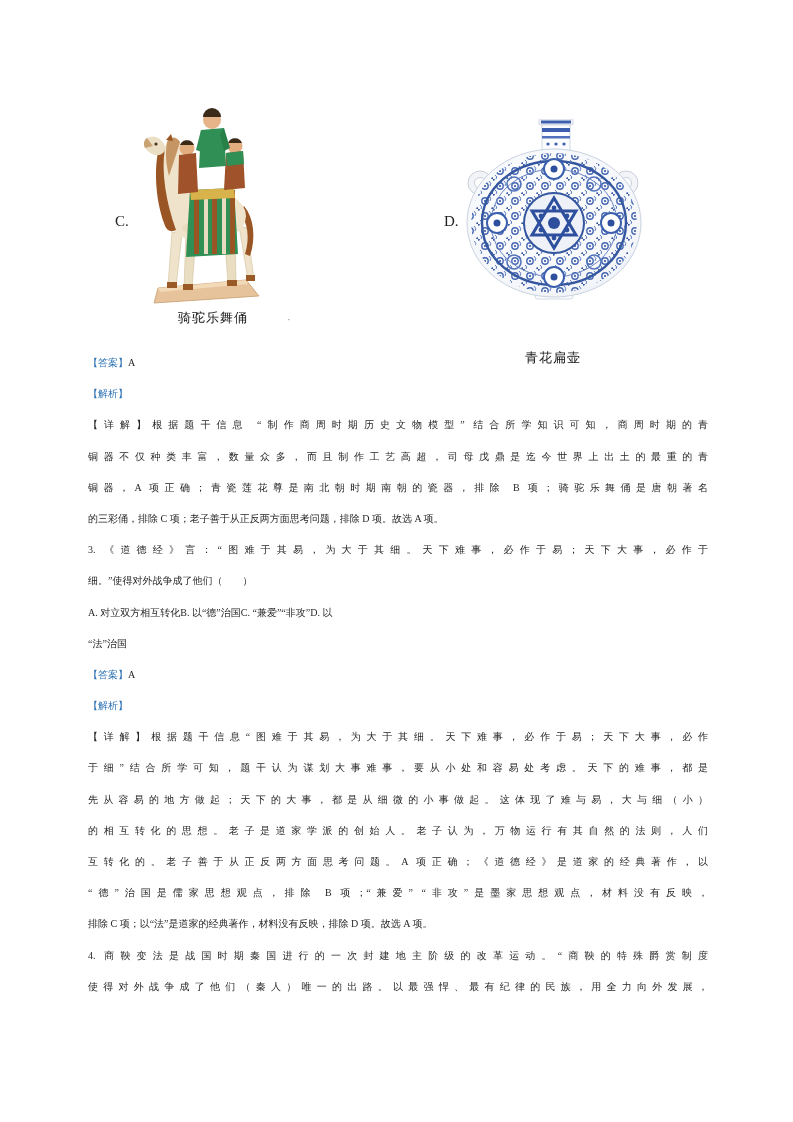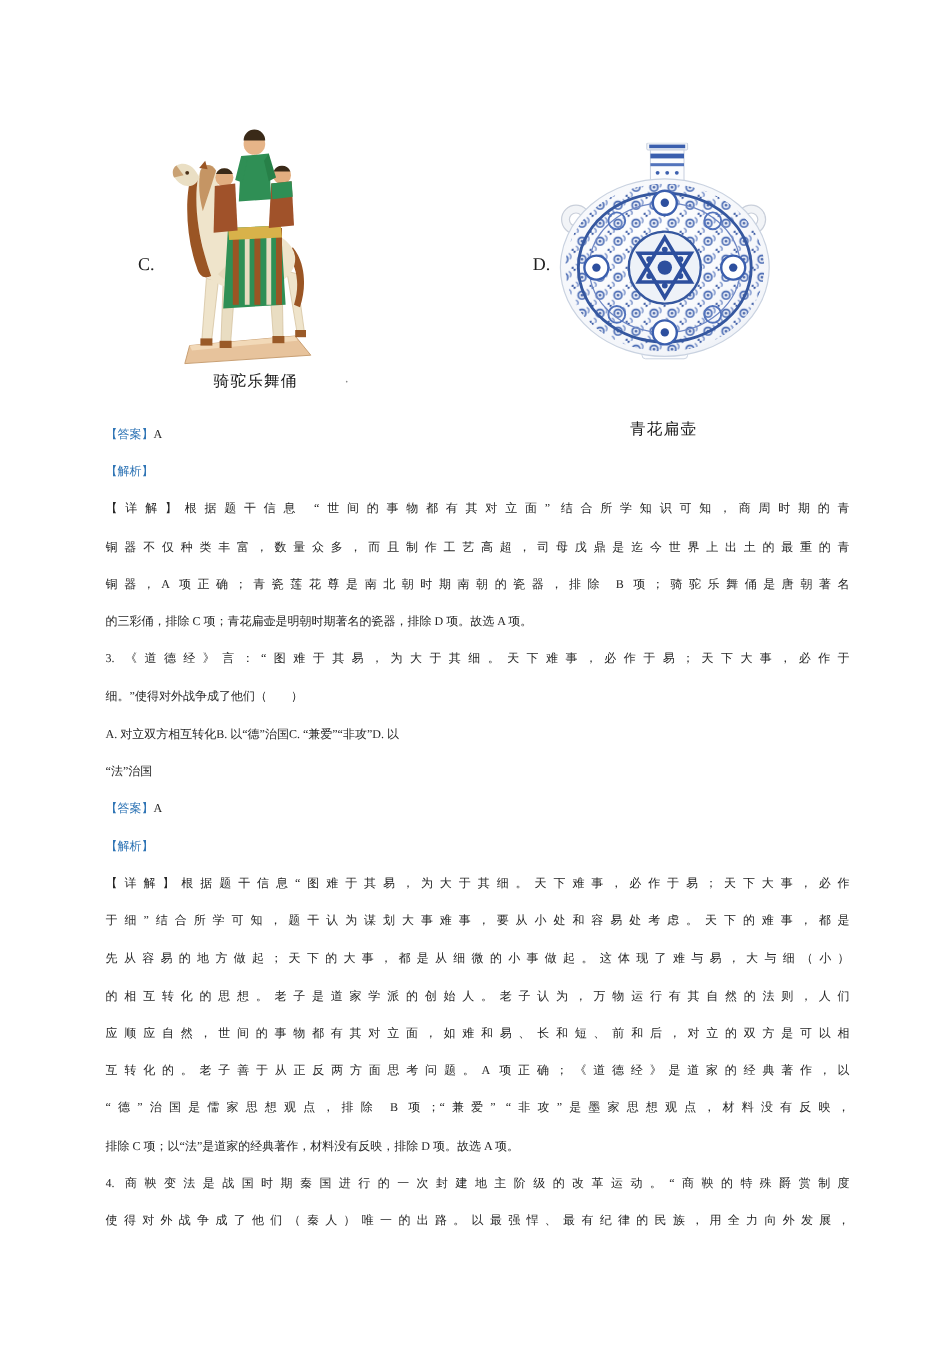--- a/index.html
+++ b/index.html
@@ -160,24 +160,24 @@
 
   <span class="fig-caption" style="left:490px;top:309px;width:126px;margin-top:40px;">青花扁壶</span>
 
   <div class="textblock">
 
     <div class="line">
       <span class="blue">【答案】</span><span>A</span>
     </div>
     <div class="line blue">【解析】</div>
 
-    <div class="line j">【详解】根据题干信息 “世间的事物都有其对立面” 结合所学知识可知，商周时期的青</div>
+    <div class="line j">【详解】根据题干信息 “制作商周时期历史文物模型” 结合所学知识可知，商周时期的青</div>
     <div class="line j">铜器不仅种类丰富，数量众多，而且制作工艺高超，司母戊鼎是迄今世界上出土的最重的青</div>
     <div class="line j">铜器，A 项正确；青瓷莲花尊是南北朝时期南朝的瓷器，排除 B 项；骑驼乐舞俑是唐朝著名</div>
-    <div class="line">的三彩俑，排除 C 项；青花扁壶是明朝时期著名的瓷器，排除 D 项。故选 A 项。</div>
+    <div class="line">的三彩俑，排除 C 项；老子善于从正反两方面思考问题，排除 D 项。故选 A 项。</div>
 
     <div class="line j">3.  《道德经》言：“图难于其易，为大于其细。天下难事，必作于易；天下大事，必作于</div>
     <div class="line">细。”使得对外战争成了他们（　　）</div>
 
     <div class="line opts">
       <span>A.  对立双方相互转化</span>
       <span>B.  以“德”治国</span>
       <span>C.  “兼爱”“非攻”</span>
       <span>D.  以</span>
     </div>
@@ -185,21 +185,20 @@
 
     <div class="line">
       <span class="blue">【答案】</span><span>A</span>
     </div>
     <div class="line blue">【解析】</div>
 
     <div class="line j">【详解】根据题干信息“图难于其易，为大于其细。天下难事，必作于易；天下大事，必作</div>
     <div class="line j">于细”结合所学可知，题干认为谋划大事难事，要从小处和容易处考虑。天下的难事，都是</div>
     <div class="line j">先从容易的地方做起；天下的大事，都是从细微的小事做起。这体现了难与易，大与细（小）</div>
     <div class="line j">的相互转化的思想。老子是道家学派的创始人。老子认为，万物运行有其自然的法则，人们</div>
-    <div class="line j">应顺应自然，世间的事物都有其对立面，如难和易、长和短、前和后，对立的双方是可以相</div>
     <div class="line j">互转化的。老子善于从正反两方面思考问题。A 项正确；《道德经》是道家的经典著作，以</div>
     <div class="line j">“德”治国是儒家思想观点，排除 B 项；“兼爱” “非攻”是墨家思想观点，材料没有反映，</div>
     <div class="line">排除 C 项；以“法”是道家的经典著作，材料没有反映，排除 D 项。故选 A 项。</div>
 
     <div class="line j">4.  商鞅变法是战国时期秦国进行的一次封建地主阶级的改革运动。“商鞅的特殊爵赏制度</div>
     <div class="line j">使得对外战争成了他们（秦人）唯一的出路。以最强悍、最有纪律的民族，用全力向外发展，</div>
 
   </div>
 </div>
 

